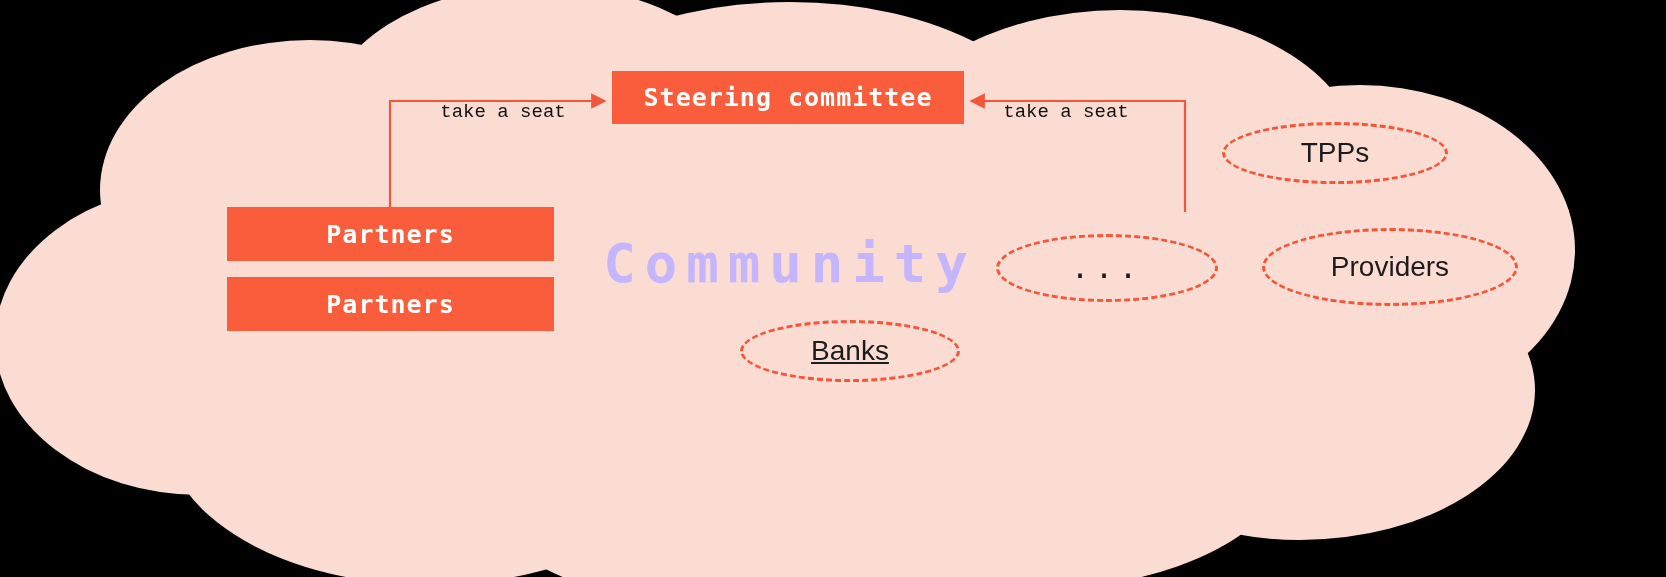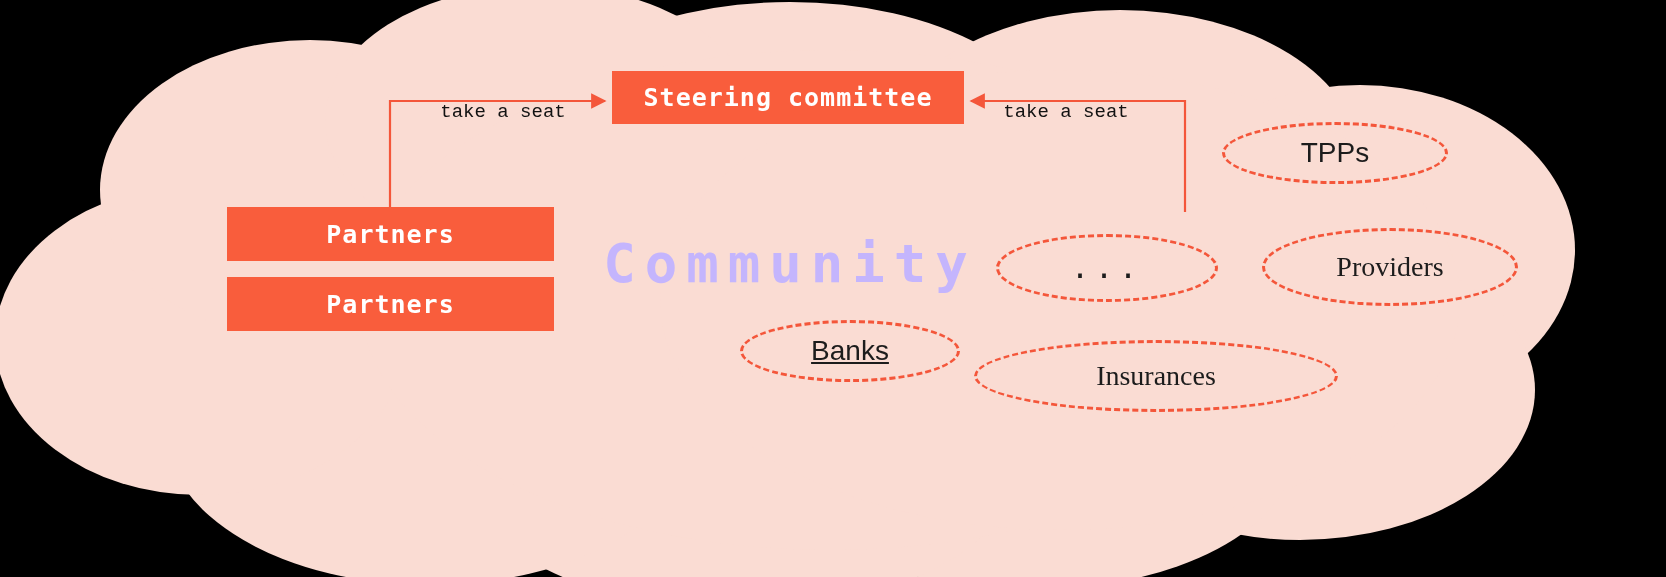--- a/index.html
+++ b/index.html
@@ -93,21 +93,21 @@
     justify-content: center;
     color: #1c1c1c;
     background: transparent;
   }
   .bubble-label {
     font-size: 28px;
     line-height: 1;
     white-space: nowrap;
   }
   .mono-label {
-    font-family: Liberation Serif, serif;
+    font-family: Liberation Sans, sans-serif;
   }
   .sans-label {
     font-family: "Liberation Sans", sans-serif;
   }
   #bubble-tpps   { left: 1222px; top: 122px; width: 226px; height: 62px; }
   #bubble-dots   { left: 996px;  top: 234px; width: 222px; height: 68px; }
   #bubble-dots .bubble-label { font-family: "DejaVu Sans Mono", "Liberation Mono", monospace; letter-spacing: 6px; font-size: 30px; }
   #bubble-providers { left: 1262px; top: 228px; width: 256px; height: 78px; }
   #bubble-banks  { left: 740px;  top: 320px; width: 220px; height: 62px; text-decoration: underline; }
   #bubble-insurances { left: 974px; top: 340px; width: 364px; height: 72px; }
@@ -193,17 +193,14 @@
   </div>
 
   <div class="bubble" id="bubble-providers">
     <span class="bubble-label mono-label">Providers</span>
   </div>
 
   <div class="bubble" id="bubble-banks">
     <span class="bubble-label sans-label">Banks</span>
   </div>
 
-  <div class="bubble" id="bubble-insurances">
-    <span class="bubble-label mono-label">Insurances</span>
-  </div>
 
 </div>
 
 </body></html>

